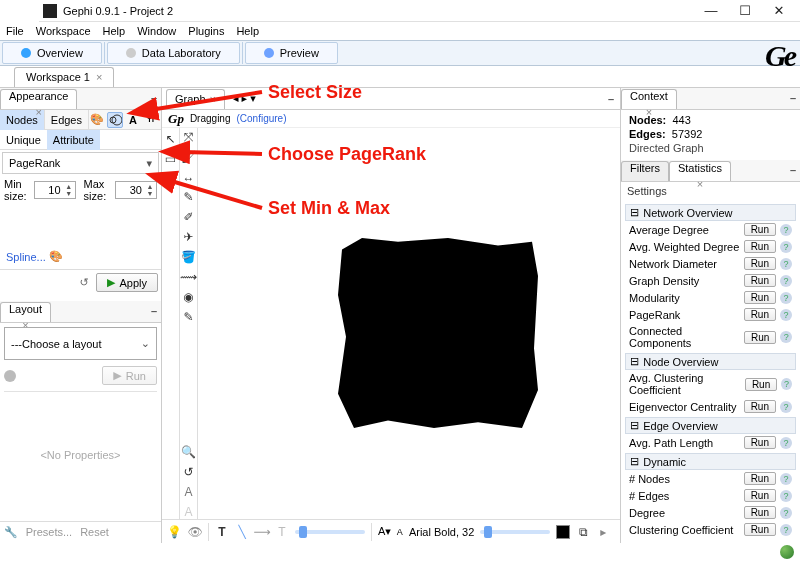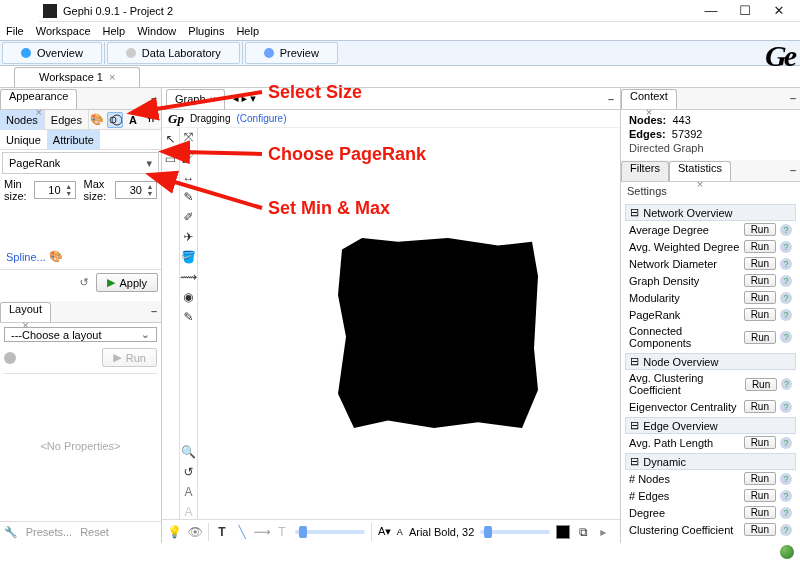--- a/index.html
+++ b/index.html
@@ -49,21 +49,21 @@
     position: absolute; right: 6px; top: -2px; font-family: Georgia, serif;
     font-size: 30px; font-style: italic; font-weight: bold; letter-spacing: -3px;
   }
   
   .wsbar {
     height: 22px; border-bottom: 1px solid #ccc; display: flex; align-items: center;
     padding-left: 4px;
   }
   .wstab {
     height: 20px; border: 1px solid #bbb; border-bottom: none;
-    border-radius: 3px 3px 0 0; padding: 0 24px; display: inline-flex;
+    border-radius: 3px 3px 0 0; padding: 0 11px; display: inline-flex;
     align-items: center; gap: 6px; background: #fff; font-size: 11px;
   }
   .close-x { color: #888; }
   
   .cols { display: flex; height: calc(100% - 22px - 18px - 26px - 22px - 18px); }
   .left { width: 162px; border-right: 1px solid #ccc; display: flex; flex-direction: column; }
   .middle { flex: 1; display: flex; flex-direction: column; position: relative; }
   .right { width: 180px; border-left: 1px solid #ccc; display: flex; flex-direction: column; }
   
   .panelhdr {
@@ -108,21 +108,21 @@
   .spline-row { padding: 6px; color: #2b5fd9; display: flex; align-items: center; gap: 4px; }
   .apply-row {
     display: flex; justify-content: flex-end; border-top: 1px solid #ddd; padding: 3px; gap: 4px;
     align-items: center;
   }
   .apply-row .reset { width: 16px; text-align: center; color: #666; }
   .btn { border: 1px solid #aaa; background: linear-gradient(#fdfdfd,#ececec); padding: 2px 10px; display: inline-flex; align-items: center; gap: 4px; border-radius: 2px;}
   .play { color: #1a8f1a; }
   
   .layout-body { padding: 4px; display: flex; flex-direction: column; gap: 6px; flex: 1; }
-  .combo { height: 15px; border: 1px solid #aaa; display: flex; align-items: center; padding: 0 6px; position: relative; background: #fff;}
+  .combo { height: 33px; border: 1px solid #aaa; display: flex; align-items: center; padding: 0 6px; position: relative; background: #fff;}
   .combo::after { content: "⌄"; position: absolute; right: 6px; color: #555;}
   .run-row { display: flex; align-items: center; gap: 6px; }
   .run-row .gear { width: 12px; height: 12px; background: #bbb; border-radius: 50%; }
   .run-row .btn { margin-left: auto; color: #777; }
   .noprops { flex: 1; display: flex; align-items: center; justify-content: center; color: #aaa; border-top: 1px solid #e2e2e2; }
   .presets-row { border-top: 1px solid #ddd; color: #999; padding: 4px; display: flex; gap: 8px;}
   
   .graph-tab {
     height: 22px; display: flex; align-items: center; border-bottom: 1px solid #ccc; padding-left: 4px; gap: 8px;
   }

